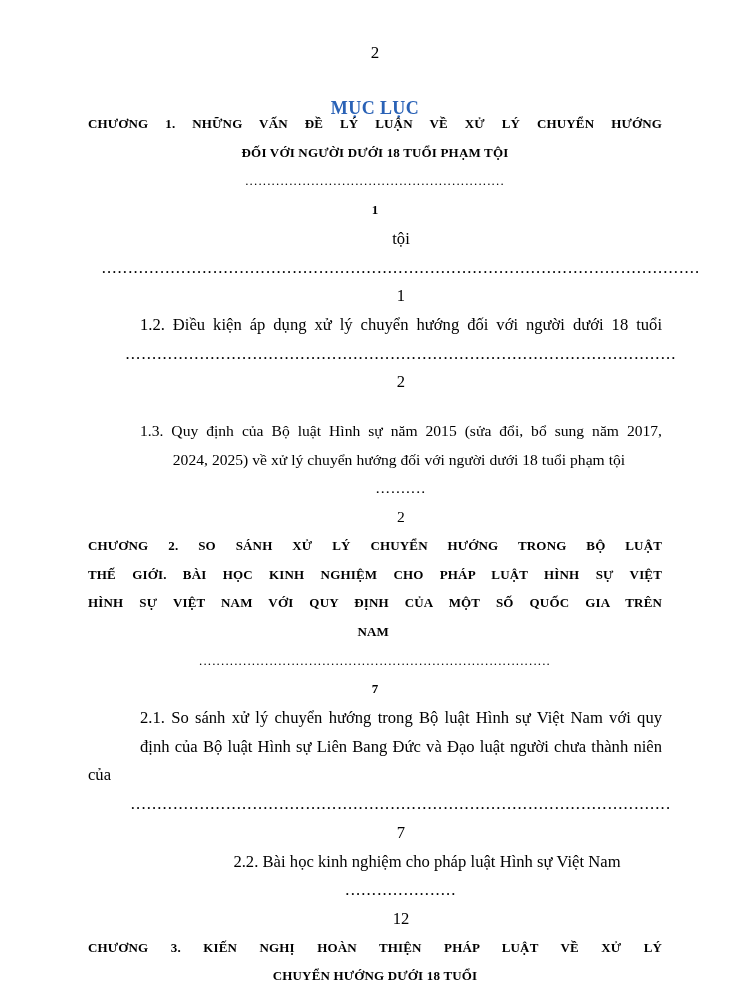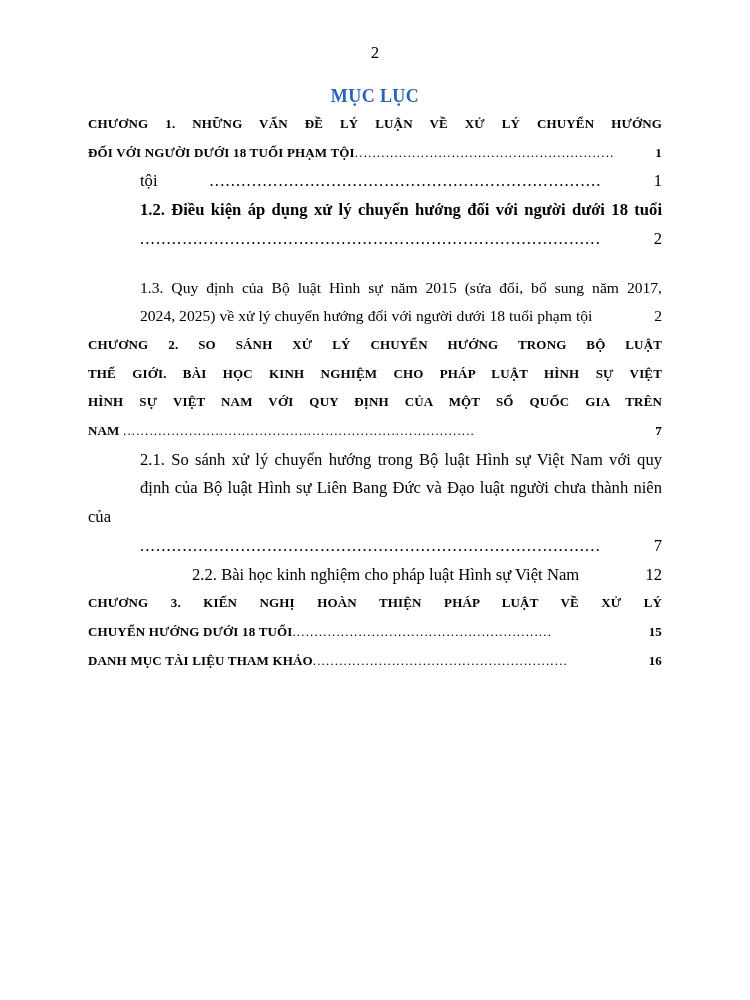--- a/index.html
+++ b/index.html
@@ -28,21 +28,21 @@
     top: 42px;
     left: 0;
     width: 750px;
     text-align: center;
     font-size: 17px;
     line-height: 22px;
   }
 
   .toc-title {
     position: absolute;
-    top: 84px;
+    top: 96px;
     left: 0;
     width: 750px;
     text-align: center;
     font-size: 18px;
     font-weight: bold;
     letter-spacing: 0.4px;
     color: #2a62b6;
     line-height: 24px;
   }
 
@@ -80,20 +80,21 @@
   .entry.level-2.small {
     font-size: 15.6px;
     margin-top: 20px;
   }
 
   
   .leader-row {
     display: flex;
     align-items: center;
     width: 100%;
+    flex-direction: column;
   }
   .leader-row .lr-text {
     flex: 0 1 auto;
     white-space: pre;
   }
   .leader-row .lr-dots {
     flex: 1 1 auto;
     overflow: hidden;
     white-space: nowrap;
     letter-spacing: 1.15px;
@@ -138,21 +139,21 @@
         </span>
       </p>
       <p class="entry level-2">
         <span class="leader-row">
           <span class="lr-text">tội</span>
           <span class="lr-dots">.................................................................................................................</span>
           <span class="lr-page">1</span>
         </span>
       </p>
       <p class="entry level-2">
-        <span class="plain-line" style="text-indent: 52px; font-weight: bold;">1.2. Điều kiện áp dụng xử lý chuyển hướng đối với người dưới 18 tuổi</span>
+        <span class="plain-line" style="text-indent: 52px;">1.2. Điều kiện áp dụng xử lý chuyển hướng đối với người dưới 18 tuổi</span>
         <span class="leader-row">
           <span class="lr-dots">........................................................................................................</span>
           <span class="lr-page">2</span>
         </span>
       </p>
       <p class="entry level-2 small">
         <span class="plain-line" style="text-indent: 52px;">1.3. Quy định của Bộ luật Hình sự năm 2015 (sửa đổi, bổ sung năm 2017,</span>
         <span class="leader-row">
           <span class="lr-text">2024, 2025) về xử lý chuyển hướng đối với người dưới 18 tuổi phạm tội </span>
           <span class="lr-dots">..........</span>

